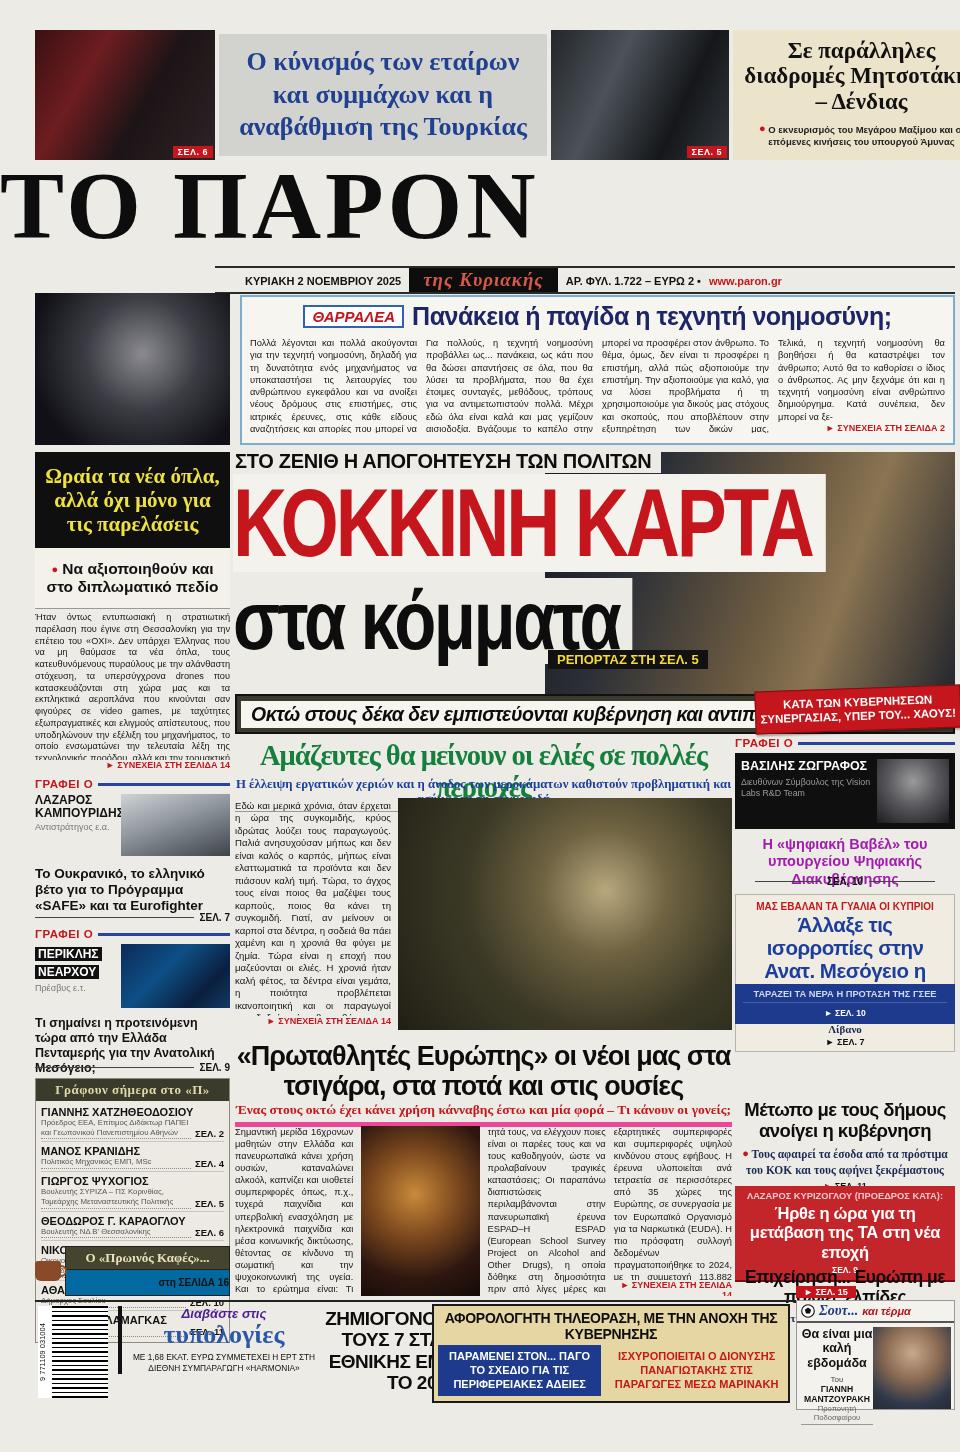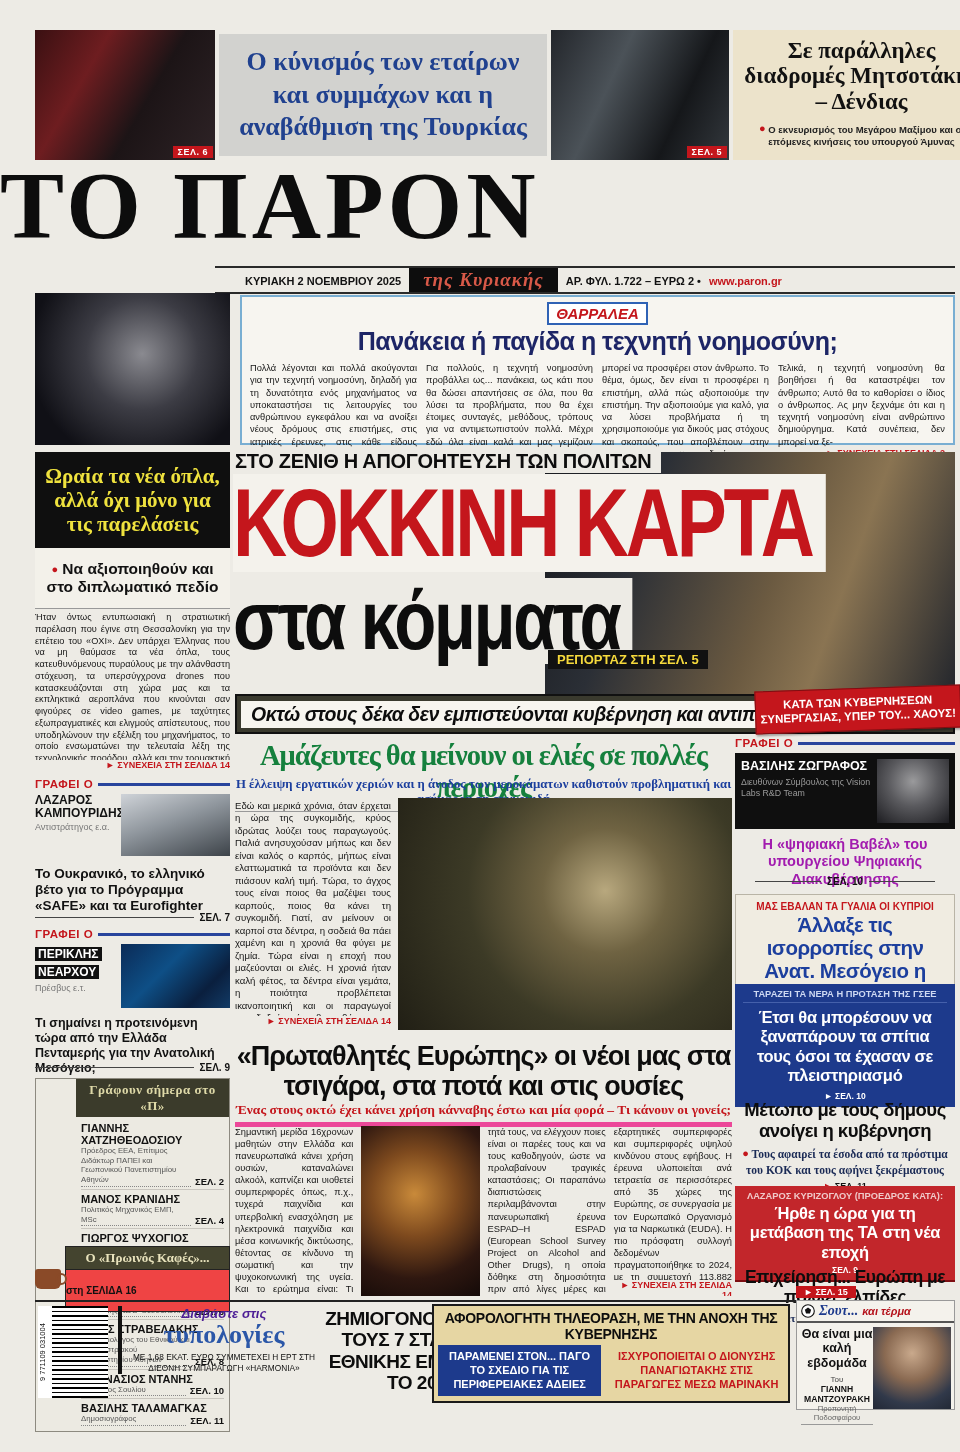--- a/index.html
+++ b/index.html
@@ -53,21 +53,21 @@
     <span style="background:#0d0d0d;padding:1px 14px 3px 14px;">
       <span class="serif" style="color:#d85948;font-style:italic;font-weight:bold;font-size:19px;letter-spacing:1px;">της Κυριακής</span>
     </span>
     <span style="font-weight:bold;font-size:11px;color:#111;white-space:nowrap;">ΑΡ. ΦΥΛ. 1.722 – ΕΥΡΩ 2 •</span>
     <span style="font-weight:bold;font-size:11px;color:#c4161c;white-space:nowrap;">www.paron.gr</span>
   </div>
   <div class="abs" style="left:215px;top:292px;width:740px;border-top:2px solid #2a2a2a;"></div>
 
   <div class="abs photo" style="left:35px;top:293px;width:195px;height:152px;background:radial-gradient(circle at 55% 40%,#8a8a90 0%,#3c3c44 40%,#101016 80%),#101016;"></div>
   <div class="abs" style="left:240px;top:295px;width:715px;height:150px;border:2px solid #79aed2;background:#f7f5f0;box-sizing:border-box;padding:4px 8px;">
-    <div style="display:flex;align-items:center;gap:2px;justify-content:center;margin-top:1px;flex-direction:column;">
+    <div style="display:flex;align-items:center;gap:8px;justify-content:center;margin-top:1px;">
       <span style="border:2px solid #2f62b5;color:#c4161c;font-weight:bold;font-style:italic;font-size:15px;padding:1px 7px;background:#fff;">ΘΑΡΡΑΛΕΑ</span>
       <span style="color:#1d2566;font-weight:bold;font-size:25px;letter-spacing:-.5px;">Πανάκεια ή παγίδα η τεχνητή νοημοσύνη;</span>
     </div>
     <div style="display:flex;gap:9px;margin-top:6px;">
       <div class="just" style="flex:1;font-size:9.3px;line-height:1.32;overflow:hidden;height:96px;">Πολλά λέγονται και πολλά ακούγονται για την τεχνητή νοημοσύνη, δηλαδή για τη δυνατότητα ενός μηχανήματος να υποκαταστήσει τις λειτουργίες του ανθρώπινου εγκεφάλου και να ανοίξει νέους δρόμους στις επιστήμες, στις ιατρικές έρευνες, στις κάθε είδους αναζητήσεις και απορίες που μπορεί να έχει ο άνθρωπος για οτιδήποτε.</div>
       <div class="just" style="flex:1;font-size:9.3px;line-height:1.32;overflow:hidden;height:96px;">Για πολλούς, η τεχνητή νοημοσύνη προβάλλει ως... πανάκεια, ως κάτι που θα δώσει απαντήσεις σε όλα, που θα λύσει τα προβλήματα, που θα έχει έτοιμες συνταγές, μεθόδους, τρόπους για να αντιμετωπιστούν πολλά. Μέχρι εδώ όλα είναι καλά και μας γεμίζουν αισιοδοξία. Βγάζουμε το καπέλο στην επιστήμη και λέμε πόσα πολλά</div>
       <div class="just" style="flex:1;font-size:9.3px;line-height:1.32;overflow:hidden;height:96px;">μπορεί να προσφέρει στον άνθρωπο. Το θέμα, όμως, δεν είναι τι προσφέρει η επιστήμη, αλλά πώς αξιοποιούμε την επιστήμη. Την αξιοποιούμε για καλό, για να λύσει προβλήματα ή τη χρησιμοποιούμε για δικούς μας στόχους και σκοπούς, που αποβλέπουν στην εξυπηρέτηση των δικών μας, συγκεκριμένων συμφερόντων;</div>
       <div style="flex:1;overflow:hidden;height:102px;">
         <div class="just" style="font-size:9.3px;line-height:1.32;">Τελικά, η τεχνητή νοημοσύνη θα βοηθήσει ή θα καταστρέψει τον άνθρωπο; Αυτό θα το καθορίσει ο ίδιος ο άνθρωπος. Ας μην ξεχνάμε ότι και η τεχνητή νοημοσύνη είναι ανθρώπινο δημιούργημα. Κατά συνέπεια, δεν μπορεί να ξε-</div>
         <div class="cont"><span class="arrow">►</span> <span>ΣΥΝΕΧΕΙΑ ΣΤΗ ΣΕΛΙΔΑ 2</span></div>
@@ -118,21 +118,21 @@
       <div style="font-size:9px;color:#777;margin-top:3px;">Πρέσβυς ε.τ.</div>
     </div>
     <div class="photo" style="flex:1;height:64px;background:linear-gradient(135deg,#0b2b57 0%,#0e4f86 40%,#0a1f3e 75%,#123b66 100%);"></div>
   </div>
   <div class="abs" style="left:35px;top:1016px;width:195px;font-weight:bold;font-size:12.5px;color:#111;line-height:1.2;">Τι σημαίνει η προτεινόμενη τώρα από την Ελλάδα Πενταμερής για την Ανατολική Μεσόγειο;</div>
   <div class="abs pageref" style="left:35px;top:1062px;width:195px;">
     <div class="rule"></div>
       <span>ΣΕΛ. 9</span>
   </div>
 
-  <div class="abs" style="left:35px;top:1078px;width:195px;border:1px solid #8d8a80;background:#eceae2;box-sizing:border-box;padding-left:40px;">
+  <div class="abs" style="left:35px;top:1078px;width:195px;border:1px solid #8d8a80;background:#eceae2;box-sizing:border-box;">
     <div class="serif" style="background:#3b3b2b;color:#ded9a8;font-weight:bold;font-size:13px;text-align:center;padding:3px 0;letter-spacing:.5px;">Γράφουν σήμερα στο «Π»</div>
     <div style="padding:2px 5px 3px 5px;">
       <div class="c-row">
         <div class="c-name">ΓΙΑΝΝΗΣ ΧΑΤΖΗΘΕΟΔΟΣΙΟΥ</div>
         <div class="c-sub">
             <div class="c-role">Πρόεδρος ΕΕΑ, Επίτιμος Διδάκτωρ ΠΑΠΕΙ και Γεωπονικού Πανεπιστημίου Αθηνών</div>
             <div class="c-page">ΣΕΛ. 2</div>
           </div>
       </div>
       <div class="c-row">
@@ -180,21 +180,21 @@
     </div>
   </div>
 
   <div class="abs" style="left:35px;top:1246px;width:195px;">
     <div style="display:flex;align-items:center;">
       <div style="width:26px;height:20px;background:#8a4a28;border-radius:3px 3px 6px 6px;position:relative;margin-right:4px;flex-shrink:0;">
         <div style="position:absolute;right:-6px;top:4px;width:8px;height:8px;border:2px solid #8a4a28;border-radius:50%;"></div>
       </div>
       <div style="flex:1;">
         <div class="serif" style="background:#44442f;color:#e8e2bc;font-weight:bold;font-size:13px;text-align:center;padding:3px 0;border:1px solid #222;">Ο «Πρωινός Καφές»...</div>
-        <div style="background:#ef4444;color:#111;font-weight:bold;font-size:10px;text-align:left;padding:15px 0;border:1px solid #222;border-top:none;">στη ΣΕΛΙΔΑ 16</div>
+        <div style="background:#0369a1;color:#111;font-weight:bold;font-size:10px;text-align:right;padding:7px 0;border:1px solid #222;border-top:none;">στη ΣΕΛΙΔΑ 16</div>
       </div>
     </div>
   </div>
 
   <div class="abs photo" style="left:545px;top:452px;width:410px;height:242px;background:linear-gradient(110deg,#17191d 0%,#2b2f36 25%,#6b5a41 55%,#8a7452 70%,#23262c 100%);"></div>
   <div class="abs" style="left:235px;top:450px;font-weight:800;font-size:20px;color:#0d0d0d;background:#edebe5;padding-right:10px;letter-spacing:-.3px;">ΣΤΟ ΖΕΝΙΘ Η ΑΠΟΓΟΗΤΕΥΣΗ ΤΩΝ ΠΟΛΙΤΩΝ</div>
   <div class="abs" style="left:233px;top:474px;white-space:nowrap;">
     <span style="display:inline-block;background:#f4f2ec;color:#c4161c;font-weight:900;font-size:96px;line-height:1.02;letter-spacing:-4px;transform:scaleX(.78);transform-origin:left;padding-right:18px;">ΚΟΚΚΙΝΗ ΚΑΡΤΑ</span>
   </div>
   <div class="abs" style="left:233px;top:578px;white-space:nowrap;">
@@ -239,21 +239,20 @@
     <div style="color:#1c3f9e;font-weight:800;font-size:20.5px;line-height:1.12;margin-top:2px;letter-spacing:-.5px;">Άλλαξε τις ισορροπίες στην Ανατ. Μεσόγειο η Λευκωσία</div>
     <div class="serif" style="font-weight:bold;font-size:11px;color:#1a2a55;margin-top:4px;">
       <span class="bullet-red">●</span>
       <span>Με την ΑΟΖ που ανακοίνωσε με τον Λίβανο</span>
     </div>
     <div style="font-weight:bold;font-size:9px;color:#111;margin-top:2px;"><span>►</span> <span>ΣΕΛ. 7</span></div>
   </div>
 
   <div class="abs" style="left:735px;top:984px;width:220px;background:#1d3a8c;text-align:center;box-sizing:border-box;padding:5px 8px 6px 8px;">
     <div style="color:#cdd8f2;font-weight:bold;font-size:9.3px;border-bottom:1px solid #4560ab;padding-bottom:3px;">ΤΑΡΑΖΕΙ ΤΑ ΝΕΡΑ Η ΠΡΟΤΑΣΗ ΤΗΣ ΓΣΕΕ</div>
-    <div style="color:#fff;font-weight:800;font-size:16.5px;line-height:1.18;margin-top:5px;letter-spacing:-.3px;">Έτσι θα μπορέσουν να ξαναπάρουν τα σπίτια τους όσοι τα έχασαν σε πλειστηριασμό</div>
     <div style="color:#fff;font-weight:bold;font-size:8.5px;margin-top:5px;"><span>►</span> <span>ΣΕΛ. 10</span></div>
   </div>
 
   <div class="abs" style="left:735px;top:1100px;width:220px;text-align:center;">
     <div style="color:#0d0d0d;font-weight:800;font-size:18.5px;line-height:1.12;letter-spacing:-.5px;">Μέτωπο με τους δήμους ανοίγει η κυβέρνηση</div>
     <div class="serif" style="font-weight:bold;font-size:11.5px;color:#1a2a55;margin-top:5px;line-height:1.35;">
       <span class="bullet-red">●</span>
       <span>Τους αφαιρεί τα έσοδα από τα πρόστιμα του ΚΟΚ και τους αφήνει ξεκρέμαστους</span>
     </div>
     <div style="font-weight:bold;font-size:9px;color:#111;margin-top:3px;"><span style="color:#c4161c;">►</span> <span>ΣΕΛ. 11</span></div>

